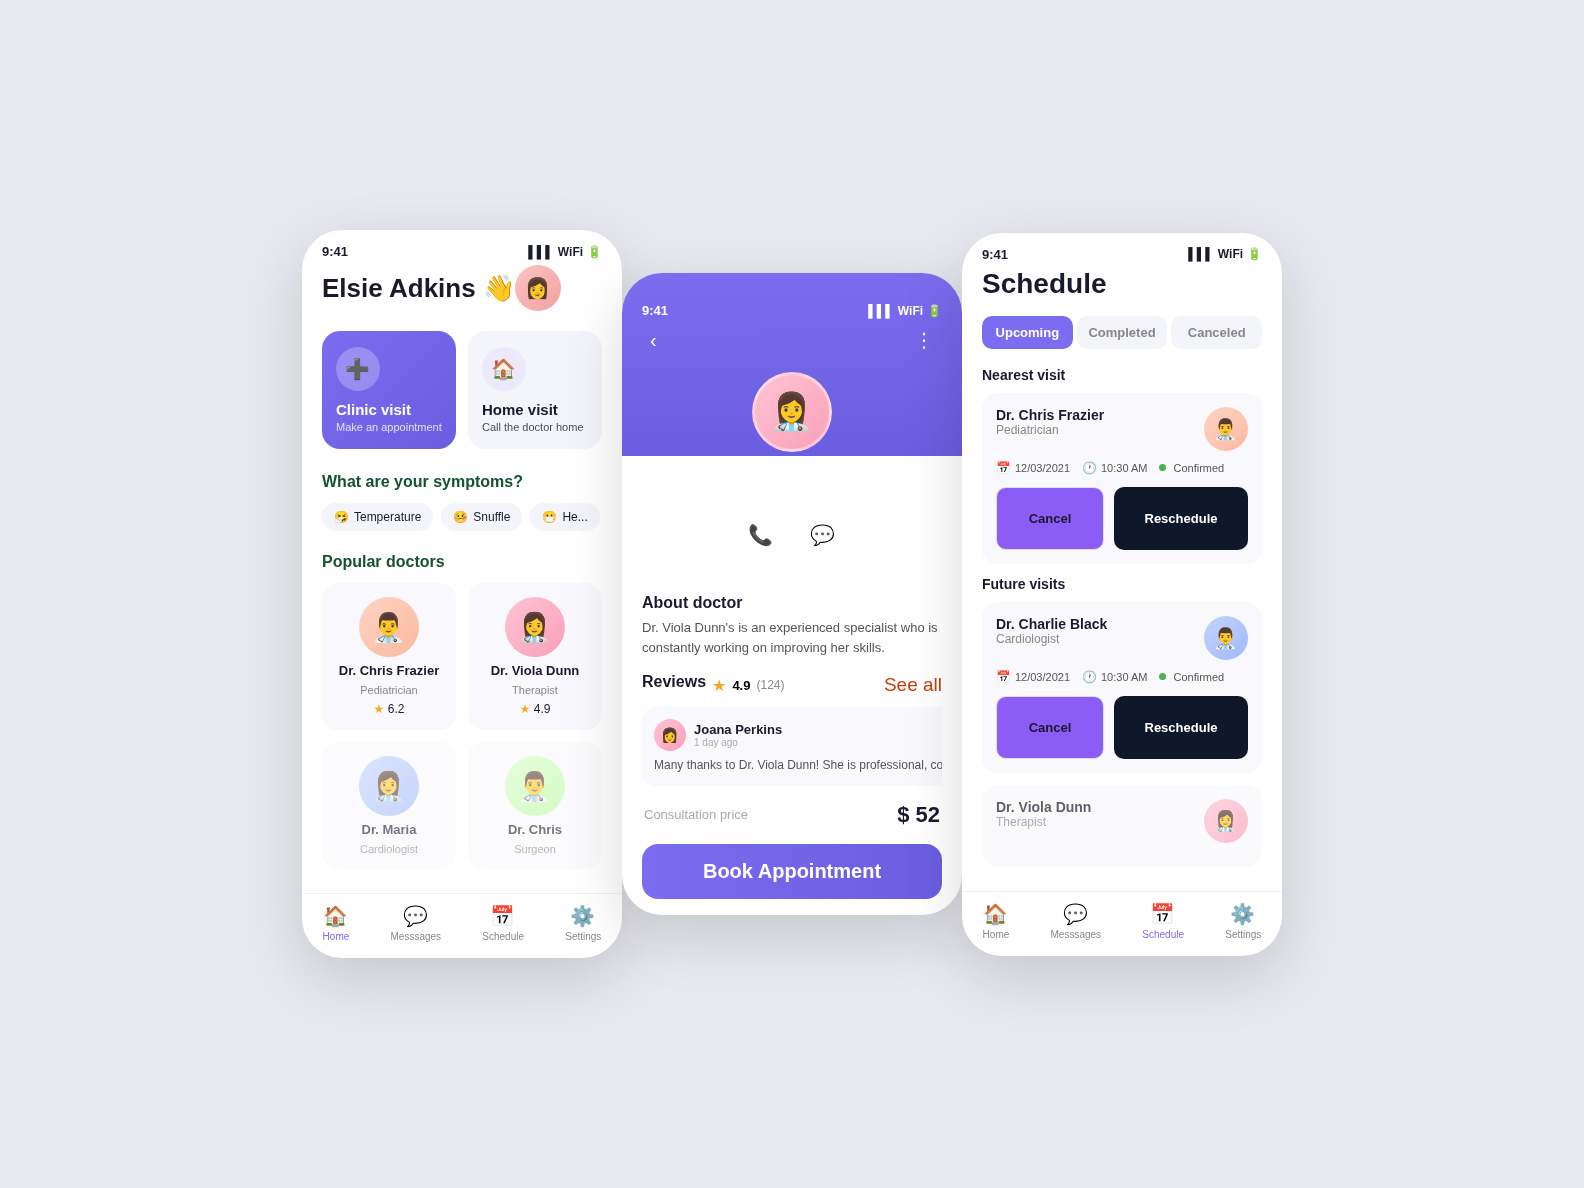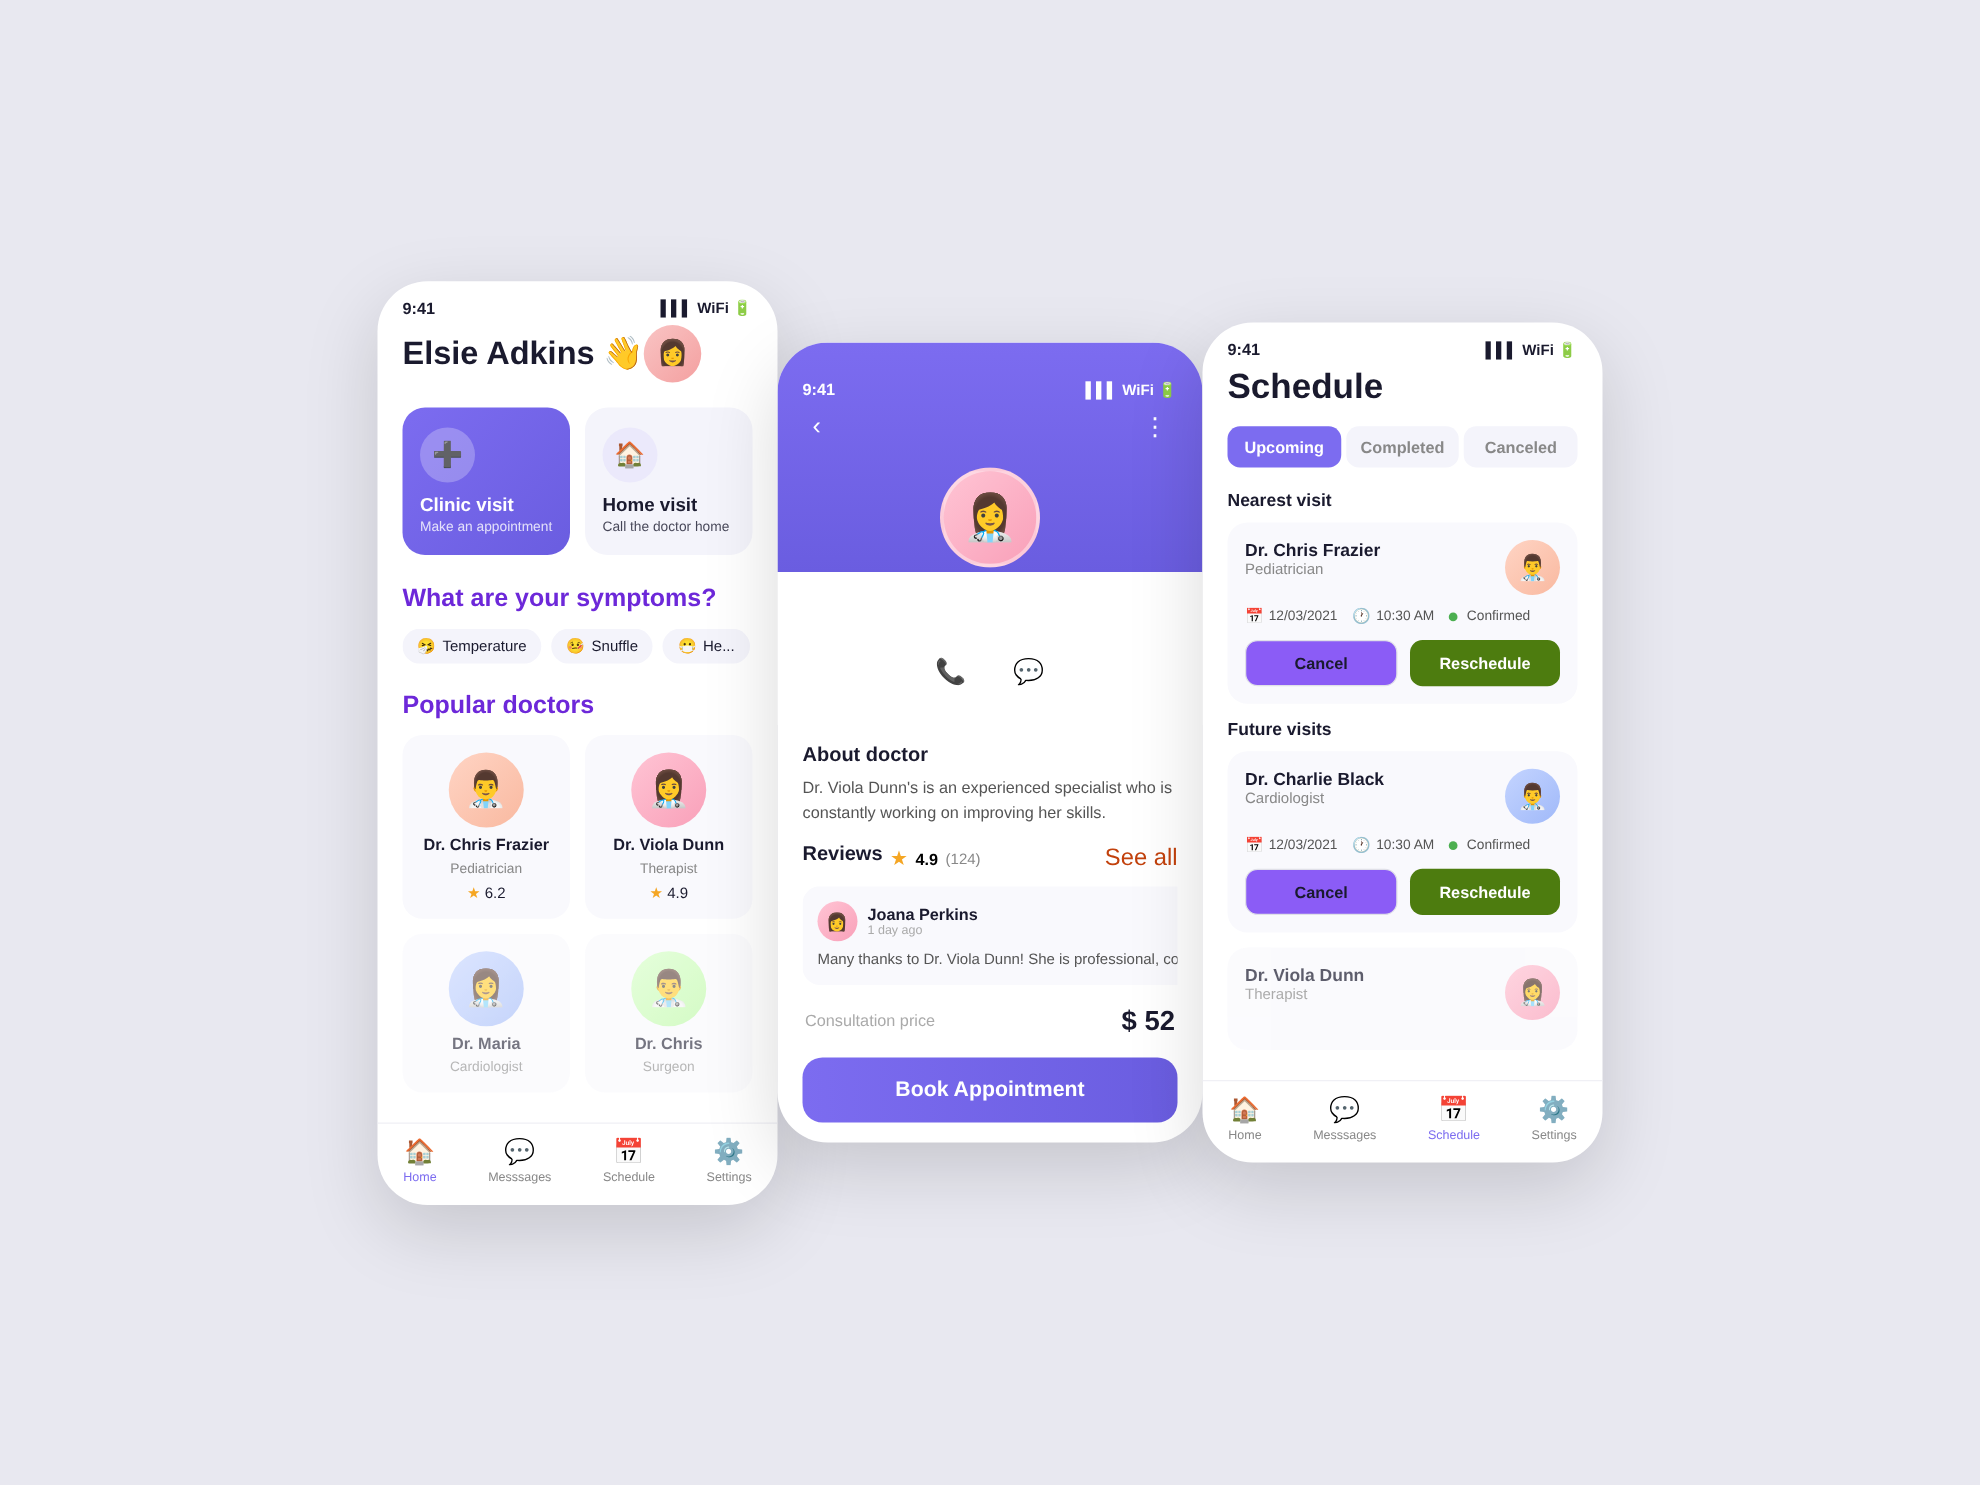--- a/index.html
+++ b/index.html
@@ -109,23 +109,23 @@
       font-weight: 700;
       margin-bottom: 3px;
     }
     .service-subtitle {
       font-size: 11px;
       opacity: 0.8;
     }
 
     
     .section-title {
-      font-size: 20px;
+      font-size: 16px;
       font-weight: 700;
-      color: #6d28d9;
+      color: #14532d;
       margin-bottom: 12px;
     }
     .symptoms-row {
       display: flex;
       gap: 8px;
       margin-bottom: 22px;
       overflow: hidden;
     }
     .symptom-chip {
       display: flex;
@@ -356,21 +356,21 @@
     }
     .consultation-label { font-size: 13px; color: #aaa; }
     .consultation-price { font-size: 22px; font-weight: 800; color: #1a1a2e; }
     .book-btn {
       width: 100%;
       background: linear-gradient(90deg, #7c6cf0, #6a5de0);
       color: #fff;
       border: none;
       border-radius: 16px;
       padding: 16px;
-      font-size: 17px;
+      font-size: 20px;
       font-weight: 700;
       cursor: pointer;
     }
 
     
     .phone3-content { padding: 0 20px 16px; }
     .schedule-title {
       font-size: 28px;
       font-weight: 800;
       color: #1a1a2e;
@@ -459,24 +459,24 @@
       border-radius: 10px;
       border: 1.5px solid #e0e0e8;
       background: #8b5cf6;
       font-size: 13px;
       font-weight: 600;
       color: #1a1a2e;
       cursor: pointer;
     }
     .appt-btn-reschedule {
       flex: 1;
-      padding: 10px;
+      padding: 24px;
       border-radius: 10px;
       border: none;
-      background: #4d7c0f;
+      background: #0f172a;
       font-size: 13px;
       font-weight: 600;
       color: #fff;
       cursor: pointer;
     }
 
     
     .star { color: #f5a623; }
 
     

